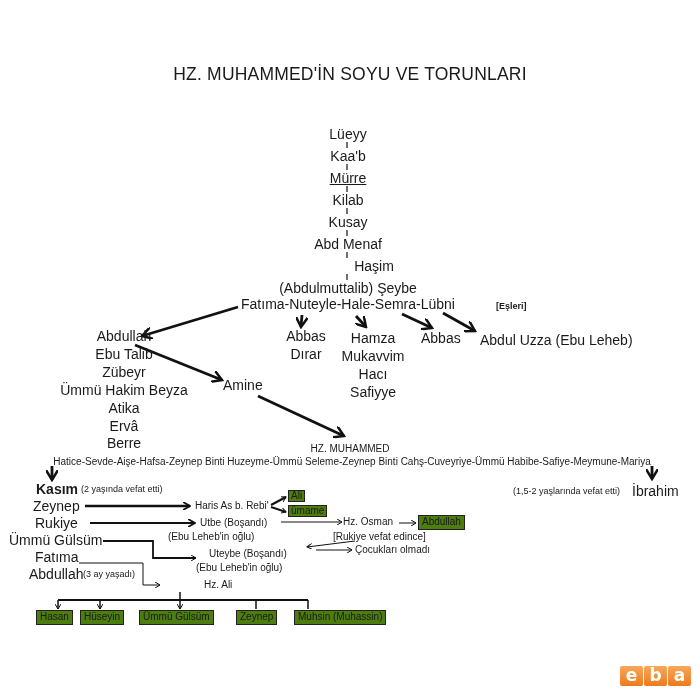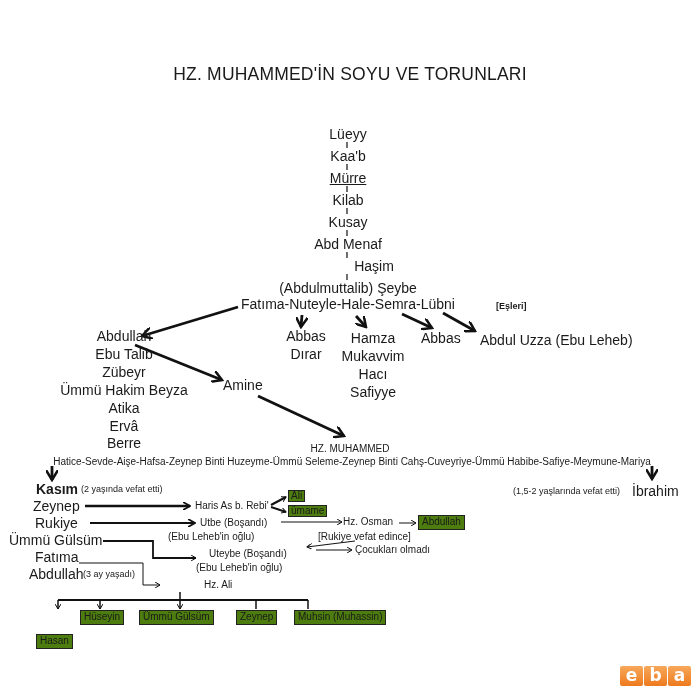--- a/index.html
+++ b/index.html
@@ -135,27 +135,27 @@
 <div class="t n9" style="left:513px;top:487px;">(1,5-2 yaşlarında vefat etti)</div>
 <div class="t n14" style="left:632px;top:484px;">İbrahim</div>
 
 <div class="t n10" style="left:195px;top:501px;">Haris As b. Rebi'</div>
 <div class="t n10 box" style="left:288px;top:490px;padding:0 2px;">Ali</div>
 <div class="t n10 box" style="left:288px;top:505px;padding:0 2px;">ümame</div>
 <div class="t n10" style="left:200px;top:518px;">Utbe  (Boşandı)</div>
 <div class="t n10" style="left:168px;top:532px;">(Ebu Leheb'in oğlu)</div>
 <div class="t n10" style="left:343px;top:517px;">Hz. Osman</div>
 <div class="t n10 box" style="left:418px;top:515px;">Abdullah</div>
-<div class="t n10" style="left:318px;top:532px;">[Rukiye vefat edince]</div>
+<div class="t n10" style="left:333px;top:532px;">[Rukiye vefat edince]</div>
 <div class="t n10" style="left:197px;top:549px;margin-left:12px;">Uteybe (Boşandı)</div>
 <div class="t n10" style="left:196px;top:563px;">(Ebu Leheb'in oğlu)</div>
 <div class="t n10" style="left:355px;top:545px;">Çocukları olmadı</div>
 <div class="t n10" style="left:165px;top:580px;padding-left:39px;">Hz. Ali</div>
 
-<div class="t n10 box" style="left:36px;top:610px;margin-top:24px;">Hasan</div>
+<div class="t n10 box" style="left:36px;top:610px;">Hasan</div>
 <div class="t n10 box" style="left:80px;top:610px;">Hüseyin</div>
 <div class="t n10 box" style="left:139px;top:610px;">Ümmü Gülsüm</div>
 <div class="t n10 box" style="left:236px;top:610px;">Zeynep</div>
 <div class="t n10 box" style="left:294px;top:610px;">Muhsin (Muhassin)</div>
 
 <div class="logo">
   <span>e</span>
   <span>b</span>
   <span>a</span>
 </div>

